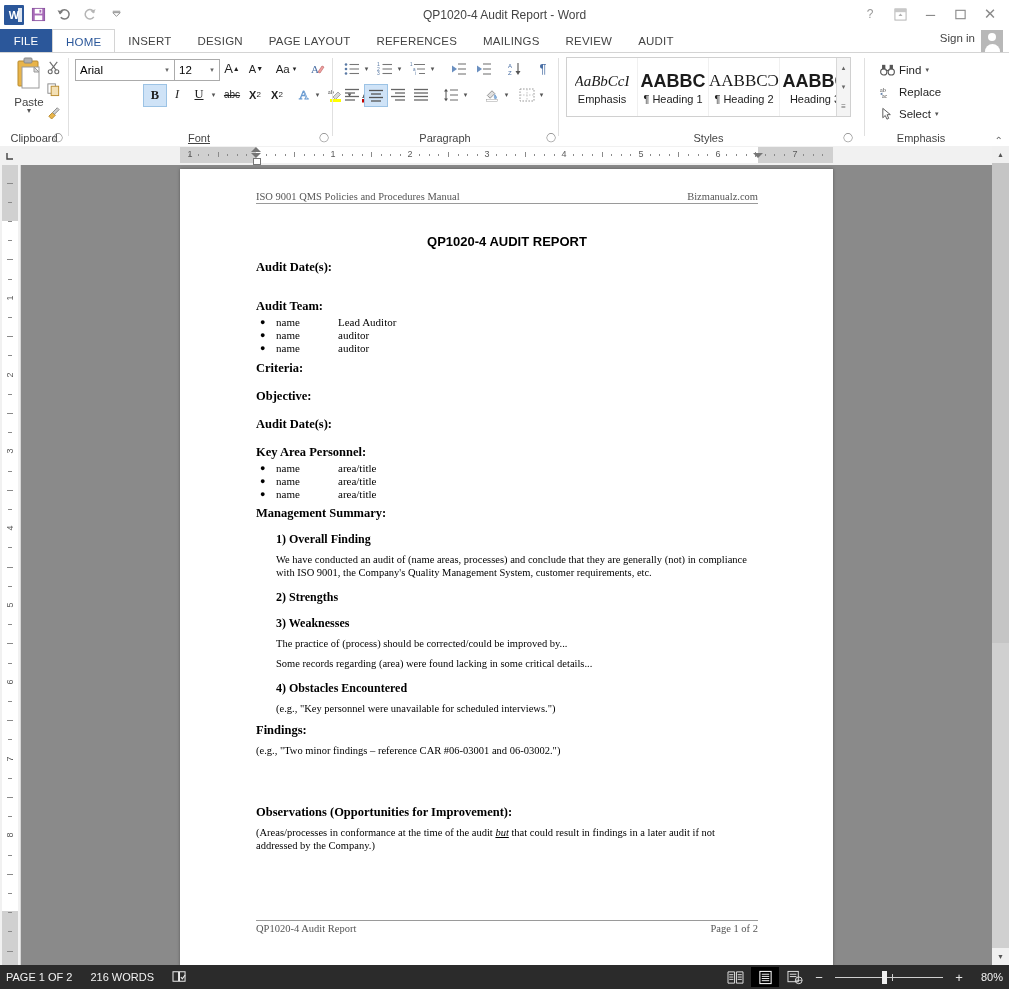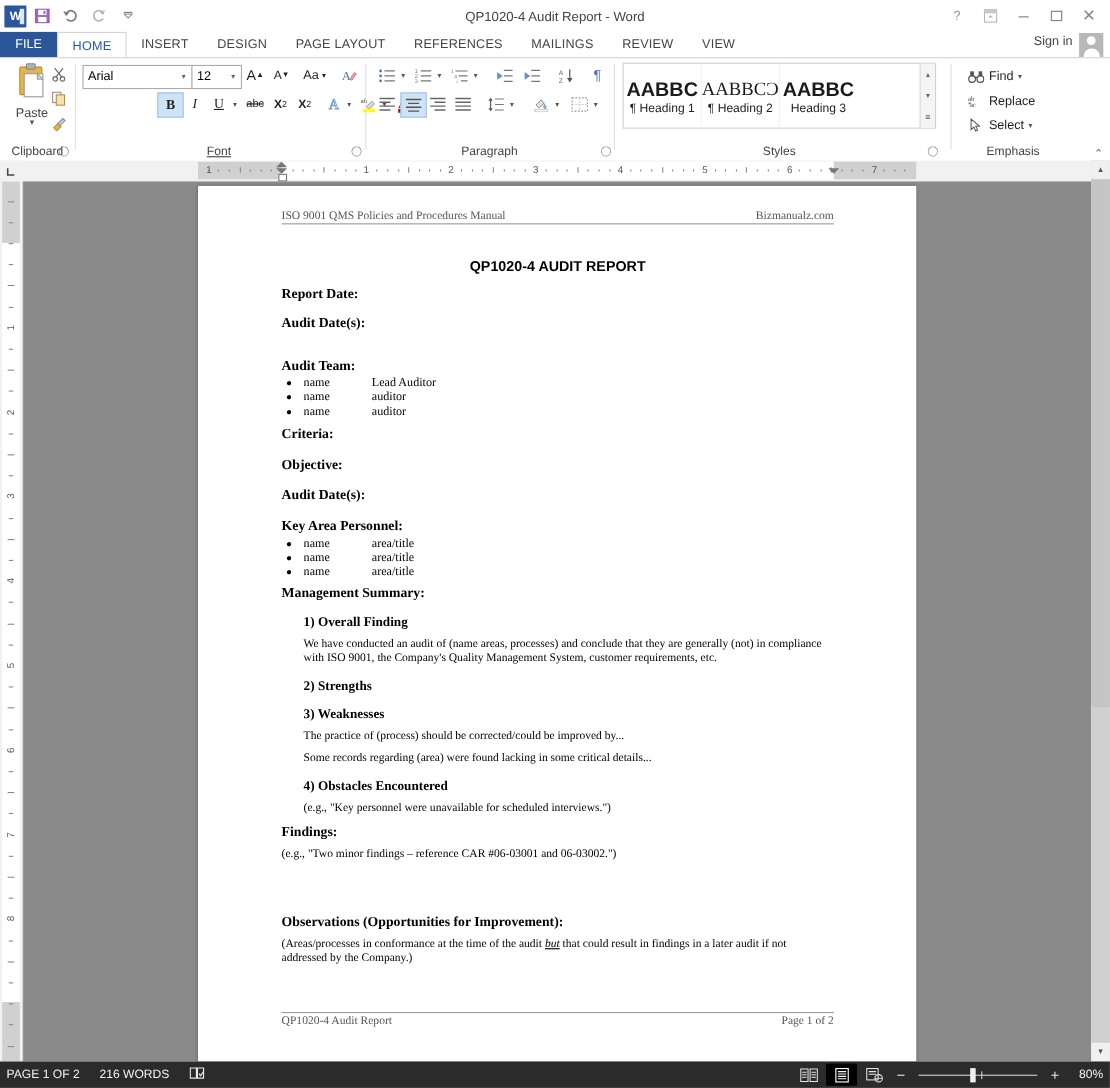--- a/index.html
+++ b/index.html
@@ -635,21 +635,21 @@
 
   <div class="tabbar">
     <div class="tab-file">FILE</div>
     <div class="tab active">HOME</div>
     <div class="tab">INSERT</div>
     <div class="tab">DESIGN</div>
     <div class="tab">PAGE LAYOUT</div>
     <div class="tab">REFERENCES</div>
     <div class="tab">MAILINGS</div>
     <div class="tab">REVIEW</div>
-    <div class="tab">VIEW</div>
+    <div class="tab">AUDIT</div>
     <div class="signin">Sign in</div>
     <div class="avatar">
         <div class="head"></div>
         <div class="body"></div>
       </div>
   </div>
 
   <div class="ribbon">
 
     <div class="rgroup" style="left:0; width:68px;">
@@ -876,20 +876,24 @@
       </div>
       <div class="ddcaret" style="left:202px; top:31px;">▾</div>
 
       <div class="rgroup-label" style="left:0; width:222px;">Paragraph</div>
       <div class="dlg-launch" style="left:212px;">◯</div>
     </div>
     <div class="rgroup-sep" style="left:558px;"></div>
 
     <div class="rgroup" style="left:560px; width:297px;">
       <div class="styles-gallery">
+        <div class="style-item">
+          <div class="prev" style="font-family:'Liberation Serif',serif; font-style:italic; font-size:15px;">AaBbCcI</div>
+          <div class="nm">Emphasis</div>
+        </div>
         <div class="style-item">
           <div class="prev" style="font-weight:bold; font-size:18px;">AABBC</div>
           <div class="nm">¶ Heading 1</div>
         </div>
         <div class="style-item">
           <div class="prev" style="font-family:'Liberation Serif',serif; font-weight:normal; font-size:17px;">AABBCƆ</div>
           <div class="nm">¶ Heading 2</div>
         </div>
         <div class="style-item" style="border-right:none;">
           <div class="prev" style="font-weight:bold; font-size:18px;">AABBC</div>
@@ -1082,21 +1086,20 @@
     <div class="page">
       <div class="page-inner">
 
         <div class="doc-header">
           <span>ISO 9001 QMS Policies and Procedures Manual</span>
           <span>Bizmanualz.com</span>
         </div>
 
         <div class="doc-title">QP1020-4 AUDIT REPORT</div>
 
-        <div class="b-head">Report Date:</div>
         <div class="b-head">Audit Date(s):</div>
 
         <div class="b-head" style="margin-top:24px;">Audit Team:</div>
         <ul class="bullets">
           <li>
               <span class="dot">●</span>
               <span class="c1">name</span>
               <span class="c2">Lead Auditor</span>
             </li>
           <li>

